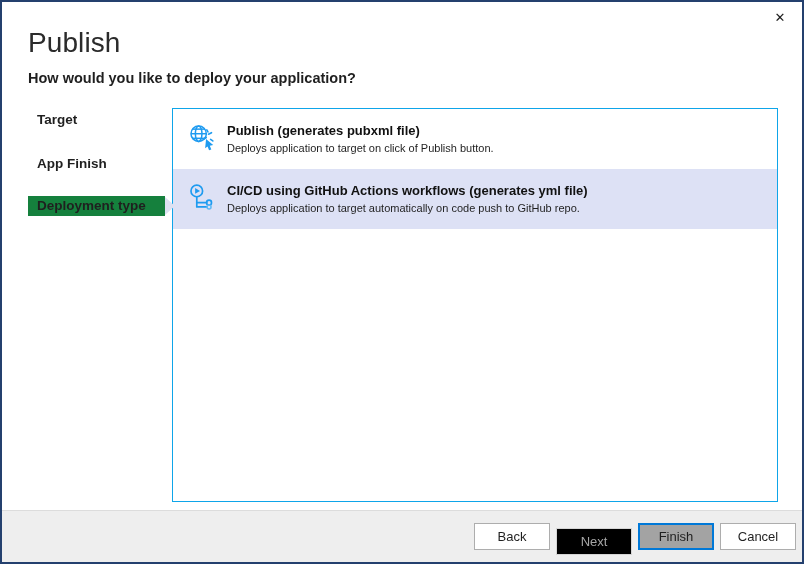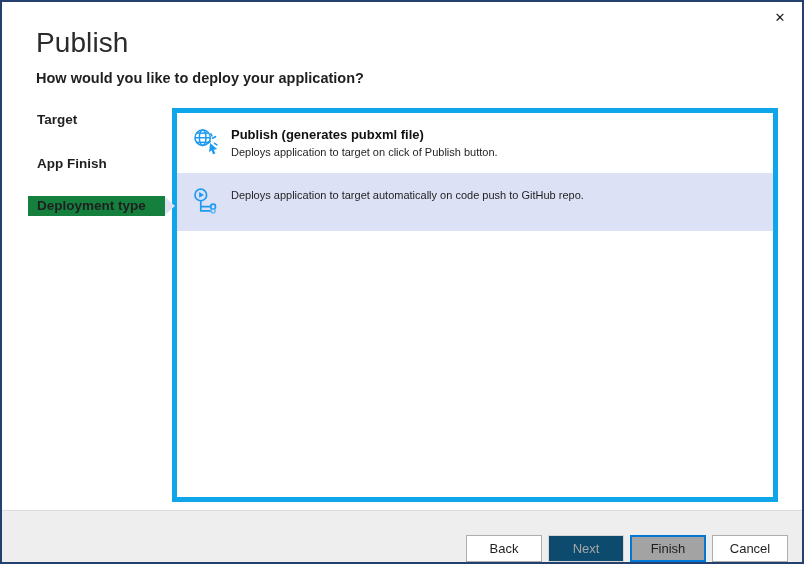--- a/index.html
+++ b/index.html
@@ -48,21 +48,20 @@
     color: #1b1b1b;
     font-size: 13px;
     line-height: 1;
     font-family: "Liberation Sans", sans-serif;
     padding: 0;
   }
 
   
   .header {
     padding: 26px 0 0 26px;
-    margin-left: 8px;
   }
   .header-title {
     font-size: 28px;
     font-weight: 300;
     color: #2b2b2b;
     line-height: 1.1;
     letter-spacing: 0.1px;
   }
   .header-subtitle {
     margin-top: 10px;
@@ -118,21 +117,21 @@
     border-bottom: 9px solid transparent;
     border-left: 10px solid #dde1f2;
   }
   .sidebar-label { white-space: nowrap; }
 
   
   .panel {
     flex: 1;
     margin-left: 0;
     margin-right: 24px;
-    border: 5px solid #0ea5e9;
+    border: 1px solid #0ea5e9;
     background: #ffffff;
     height: 394px;
     box-sizing: border-box;
     overflow: hidden;
   }
 
   .option-row {
     display: flex;
     align-items: flex-start;
     padding: 12px 14px 12px 12px;
@@ -166,42 +165,42 @@
     margin-top: 2px;
   }
 
   
   .footer {
     height: 52px;
     flex: 0 0 52px;
     background: #eeeeee;
     border-top: 1px solid #dcdcdc;
     display: flex;
-    align-items: flex-end;
+    align-items: center;
     justify-content: flex-end;
-    padding-right: 14px;
+    padding-right: 6px;
     box-sizing: border-box;
   }
   .dlg-button {
     width: 76px;
     height: 27px;
     margin-left: 6px;
     background: #ffffff;
     border: 1px solid #adadad;
     color: #1f1f1f;
     font-size: 13px;
     font-family: "Liberation Sans", sans-serif;
     cursor: pointer;
     padding: 0;
     line-height: 1;
   }
   .dlg-button.disabled {
     color: #a6a6a6;
     border-color: #d5d5d5;
-    background: #0c4a6e;
+    background: #000000;
     cursor: default;
     margin-top: 10px;
   }
   .dlg-button.focused {
     border: 2px solid #0078d7;
     background: #a3a3a3;
   }
 </style>
 </head>
 <body>
@@ -263,20 +262,21 @@
           <svg width="30" height="30" viewBox="0 0 32 32" aria-hidden="true">
             <circle cx="11.5" cy="9.5" r="6.2" fill="none" stroke="#1e9bf0" stroke-width="1.8"></circle>
             <path d="M9.7 6.4 L15.0 9.5 L9.7 12.6 Z" fill="#1e9bf0"></path>
             <path d="M11.5 15.7 L11.5 22.0 L22.0 22.0" fill="none" stroke="#1e9bf0" stroke-width="1.8" stroke-linecap="round" stroke-linejoin="round"></path>
             <path d="M11.5 22.0 L11.5 26.6 L22.0 26.6" fill="none" stroke="#1e9bf0" stroke-width="1.8" stroke-linecap="round" stroke-linejoin="round"></path>
             <circle cx="24.6" cy="22.0" r="2.6" fill="none" stroke="#1e9bf0" stroke-width="1.8"></circle>
             <circle cx="24.6" cy="26.6" r="2.1" fill="none" stroke="#5fb8f5" stroke-width="1.6"></circle>
           </svg>
         </span>
         <span class="option-text">
+          <span class="option-title" style="display:block">CI/CD using GitHub Actions workflows (generates yml file)</span>
           <span class="option-desc" style="display:block">Deploys application to target automatically on code push to GitHub repo.</span>
         </span>
       </div>
 
     </div>
   </div>
 
   <div class="footer">
     <button class="dlg-button">Back</button>
     <button class="dlg-button disabled">Next</button>

